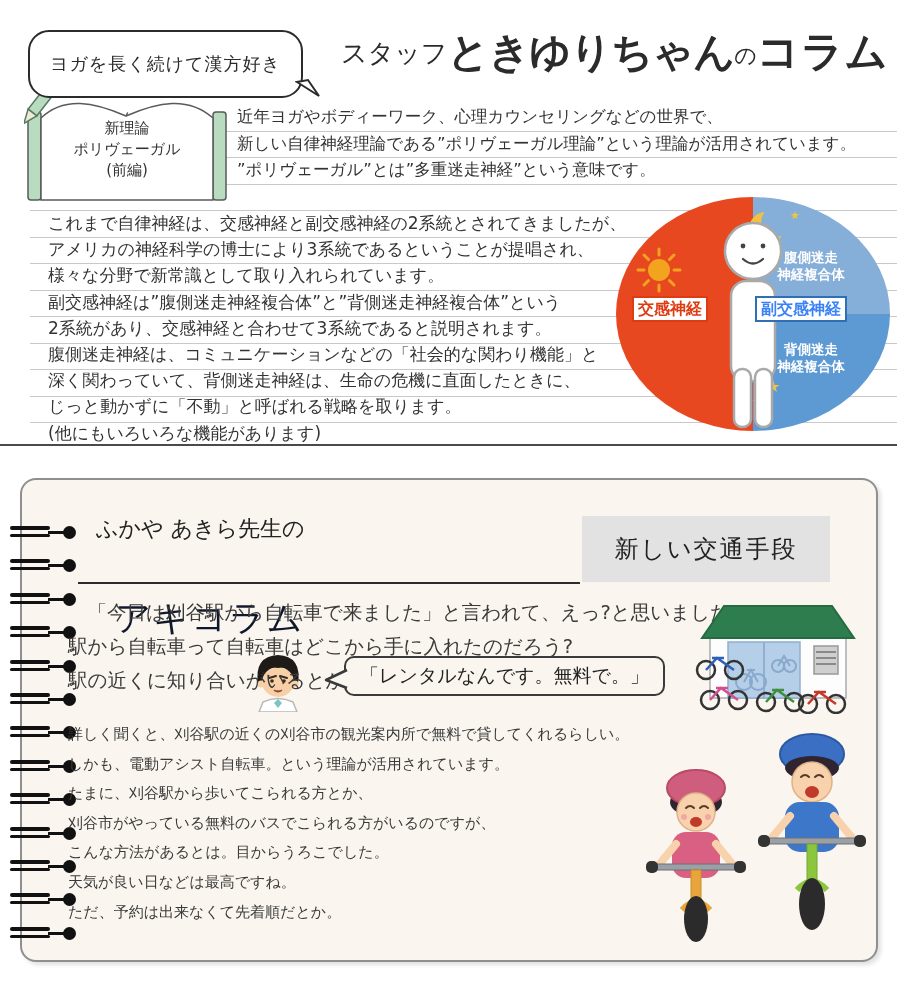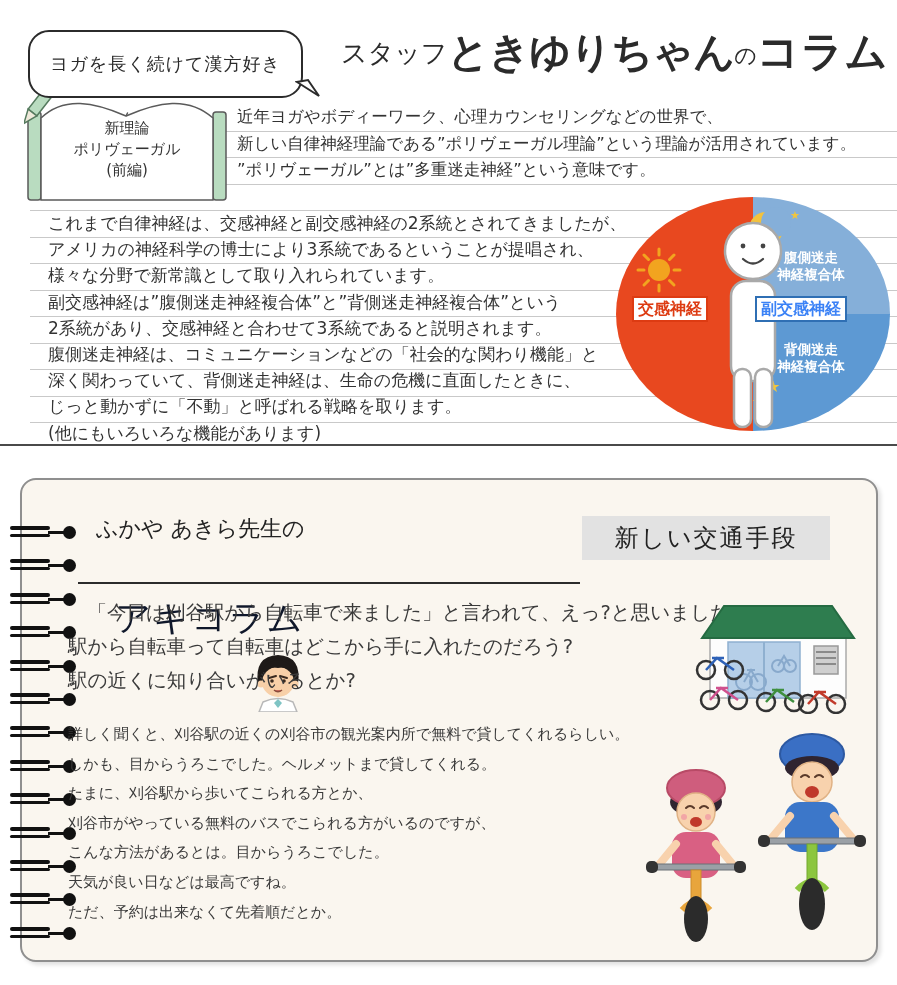--- a/index.html
+++ b/index.html
@@ -63,21 +63,21 @@
   .pin .bar1{position:absolute;left:0;top:0;width:40px;height:4px;background:#111;border-radius:2px;}
   .pin .bar2{position:absolute;left:0;top:8px;width:40px;height:3px;background:#111;border-radius:2px;}
   .pin .link{position:absolute;left:38px;top:5px;width:16px;height:3px;background:#111;}
   .pin .dot{position:absolute;right:0;top:0;width:13px;height:13px;border-radius:50%;background:#111;}
 
   .header{position:absolute;left:74px;top:34px;display:flex;align-items:flex-end;gap:10px;
           white-space:nowrap;flex-direction:column;}
   .author{font-size:22px;padding-bottom:5px;color:#222;}
   .aki-title{font-size:35px;letter-spacing:2px;color:#0f172a;margin-top:36px;}
   .underline{position:absolute;left:56px;top:102px;width:502px;height:2px;background:#2b2b2b;}
-  .topic{position:absolute;left:560px;top:36px;width:248px;height:44px;background:#e2e2e2;
+  .topic{position:absolute;left:560px;top:36px;width:248px;height:66px;background:#e2e2e2;
          display:flex;align-items:center;justify-content:center;font-size:24px;
          letter-spacing:2px;color:#222;}
   .para1{position:absolute;left:46px;top:116px;font-size:19.5px;line-height:34px;
          white-space:nowrap;color:#3a3a3a;}
   .para2{position:absolute;left:46px;top:240px;font-size:15px;line-height:29.6px;
          white-space:nowrap;color:#3a3a3a;}
   .bubble2{position:absolute;left:322px;top:176px;padding:5px 14px;border:2.5px solid #3a3a3a;
            border-radius:10px;font-size:19px;background:#faf6ef;white-space:nowrap;color:#222;}
   .bubble2 .tail2{position:absolute;left:-22px;top:9px;}
   .building{position:absolute;left:672px;top:116px;}
@@ -298,20 +298,26 @@
     <div class="underline"></div>
 
     <div class="topic">新しい交通手段</div>
 
     <div class="para1">
       <div>　「今日は刈谷駅から自転車で来ました」と言われて、えっ?と思いました。</div>
       <div>駅から自転車って自転車はどこから手に入れたのだろう?</div>
       <div>駅の近くに知り合いがいるとか?</div>
     </div>
 
+    <div class="bubble2">
+      <svg class="tail2" width="24" height="24" viewBox="0 0 24 24">
+        <path d="M23,3 L2,13 L23,21" fill="#faf6ef" stroke="#3a3a3a" stroke-width="2.5" stroke-linejoin="round"></path>
+      </svg>
+      <span>「レンタルなんです。無料で。」</span>
+    </div>
 
     <svg class="building" width="168" height="118" viewBox="0 0 168 118">
       <rect x="16" y="40" width="136" height="62" fill="#fdfdfd" stroke="#aaaaaa" stroke-width="1.5"></rect>
       <polygon points="8,42 30,10 138,10 160,42" fill="#2e7d4f" stroke="#256b42" stroke-width="2"></polygon>
       <rect x="34" y="46" width="72" height="56" fill="#b6cfe8" stroke="#8fb0d0" stroke-width="1.5"></rect>
       <line x1="70" y1="46" x2="70" y2="102" stroke="#8fb0d0" stroke-width="2"></line>
       <g fill="none" stroke="#88a9cc" stroke-width="2">
         <circle cx="50" cy="86" r="8"></circle>
           <circle cx="64" cy="86" r="8"></circle>
         <path d="M50,86 L57,74 L64,86 M53,74 L61,74"></path>
@@ -344,21 +350,21 @@
         <g stroke="#333333">
             <circle cx="114" cy="108" r="9"></circle>
             <circle cx="142" cy="108" r="9"></circle>
           </g>
         <path d="M114,108 L125,96 L142,108 M120,96 L132,96" stroke="#c23a2a"></path>
       </g>
     </svg>
 
     <div class="para2">
       <div>詳しく聞くと、刈谷駅の近くの刈谷市の観光案内所で無料で貸してくれるらしい。</div>
-      <div>しかも、目からうろこでした。ヘルメットまで貸してくれる。</div>
+      <div>しかも、電動アシスト自転車。という理論が活用されています。</div>
       <div>たまに、刈谷駅から歩いてこられる方とか、</div>
       <div>刈谷市がやっている無料のバスでこられる方がいるのですが、</div>
       <div>こんな方法があるとは。目からうろこでした。</div>
       <div>天気が良い日などは最高ですね。</div>
       <div>ただ、予約は出来なくて先着順だとか。</div>
     </div>
 
     <svg class="kids" width="240" height="218" viewBox="0 0 240 218">
 
       <g>

